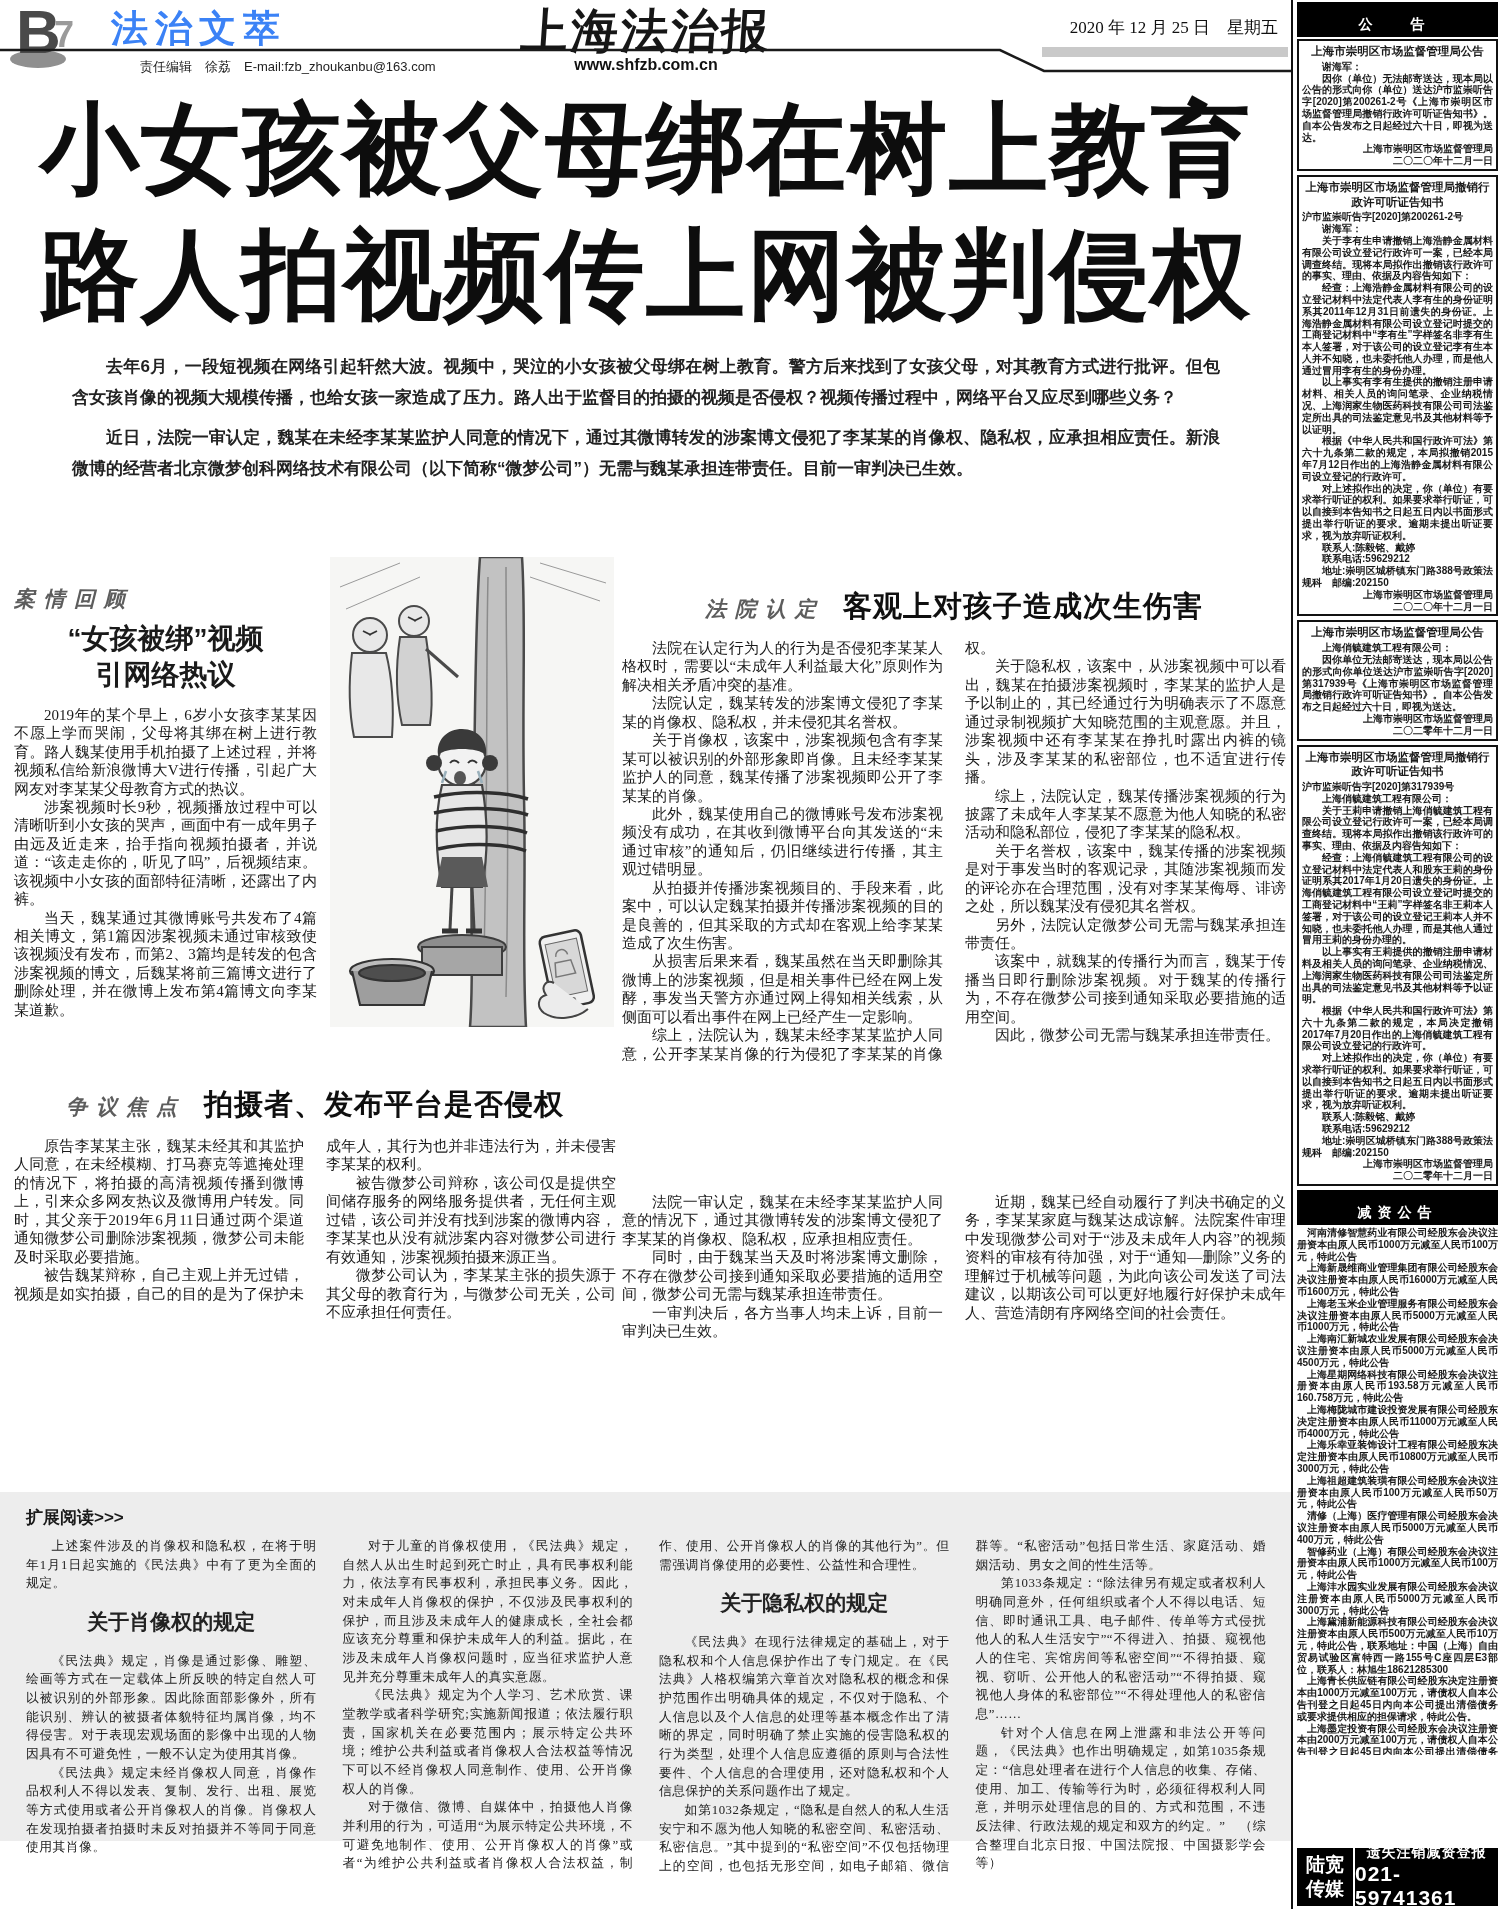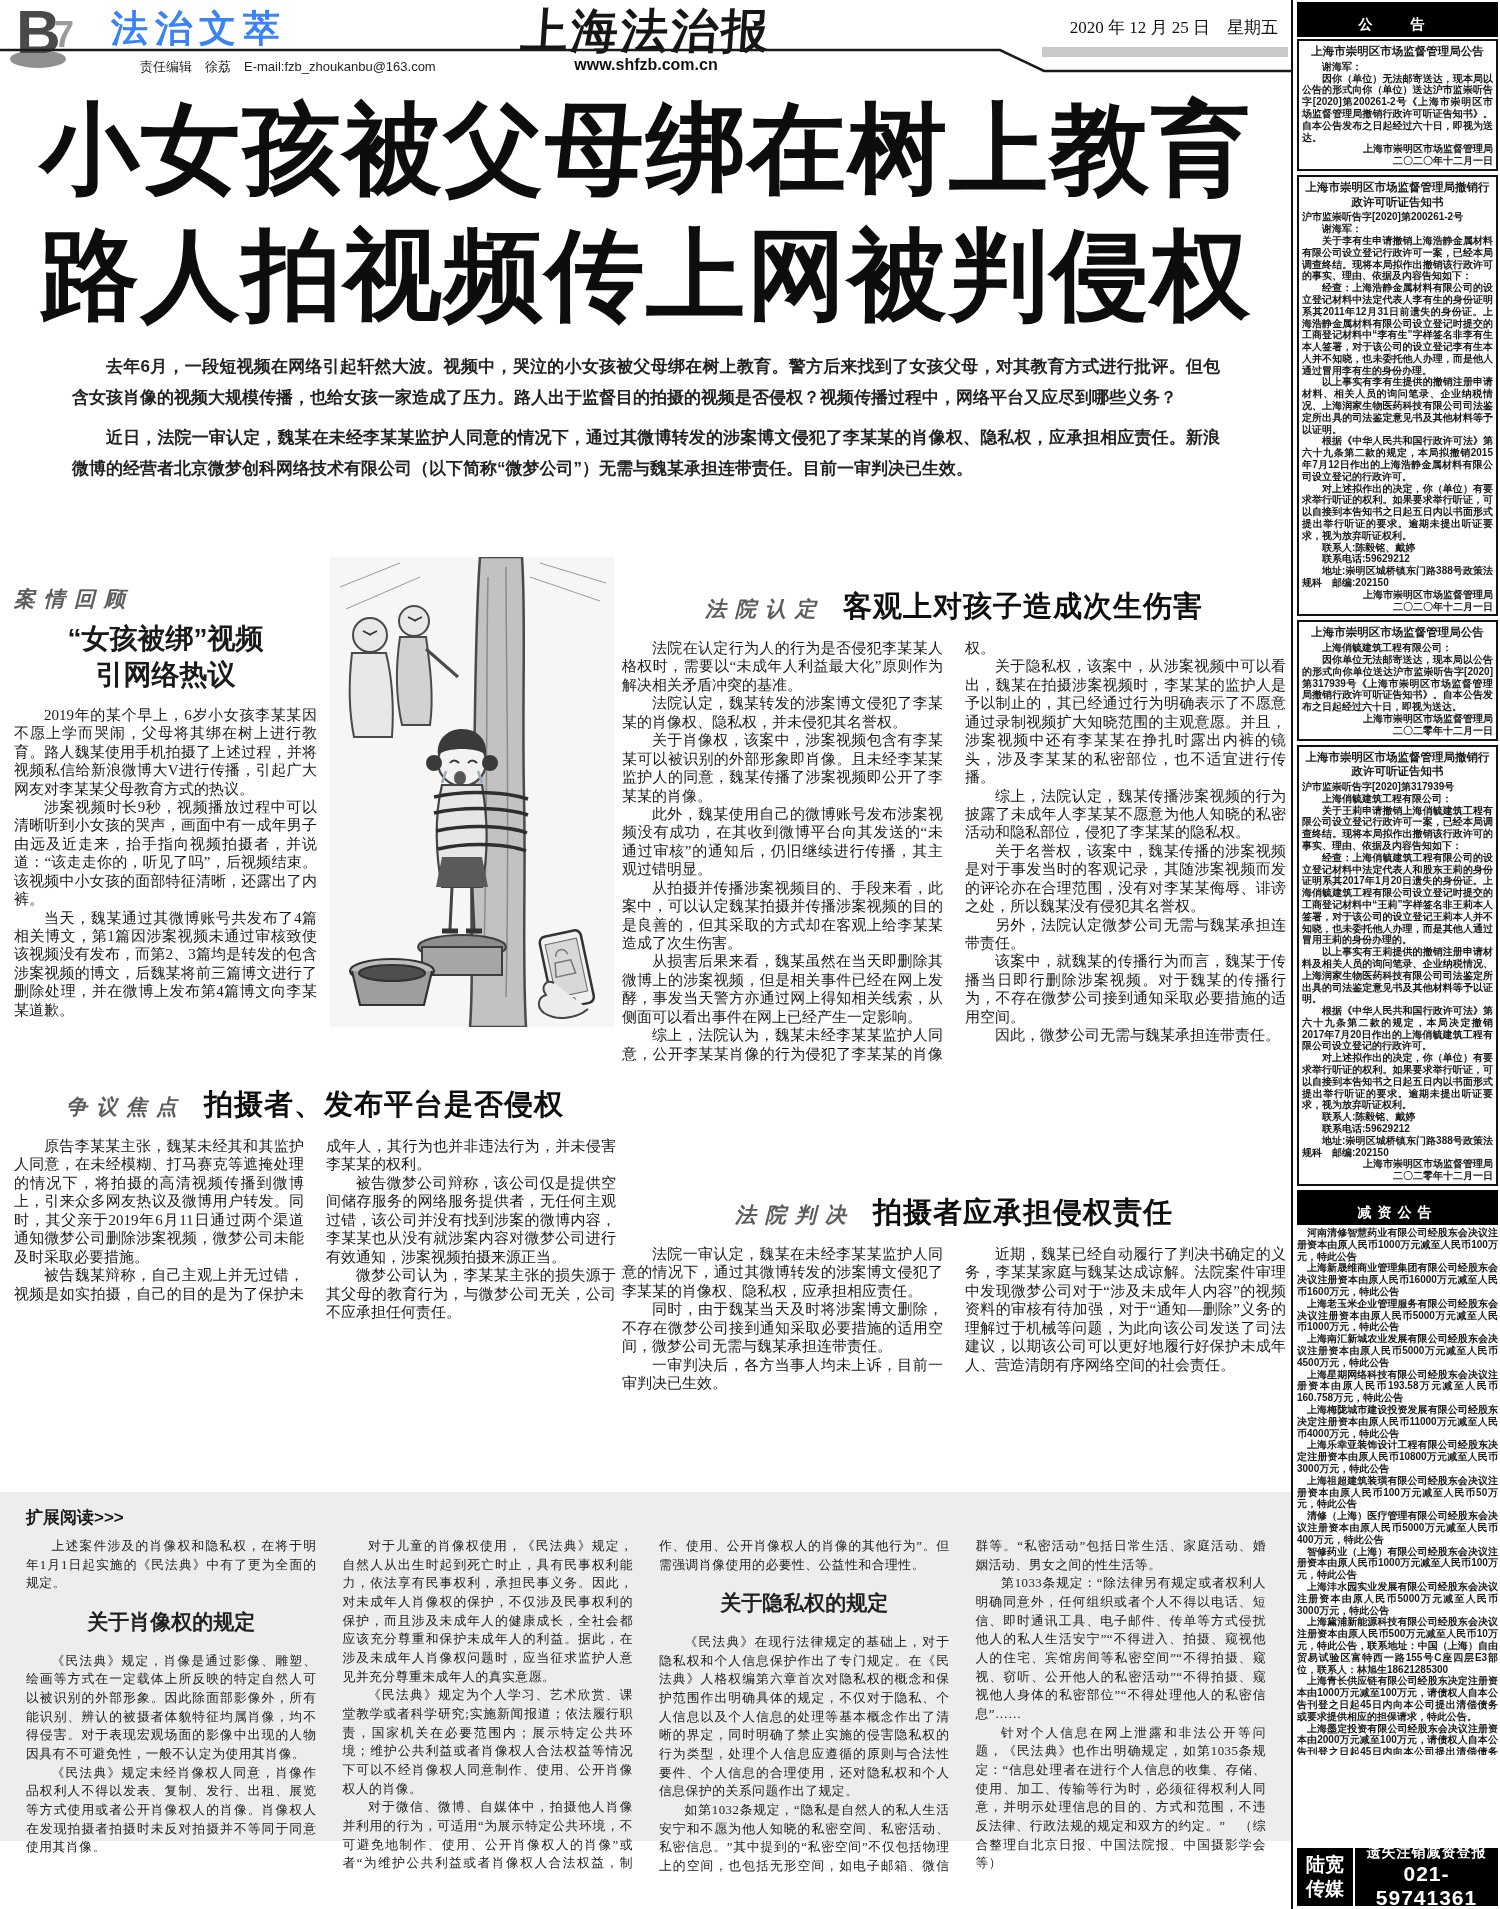--- a/index.html
+++ b/index.html
@@ -59,21 +59,21 @@
   .divider{position:absolute;left:1291px;top:0;width:2px;height:1909px;background:#111;}
   .sidebar{position:absolute;left:1297px;top:0;width:201px;height:1909px;font-family:"Liberation Sans",sans-serif;}
   .gg-banner{background:#000;color:#fff;text-align:center;font-weight:900;font-size:14px;letter-spacing:12px;padding:14px 0 3px;margin:2px 0;}
   .notice-box{border:2px solid #111;margin:0 0 4px 0;padding:2px 3px;font-size:10px;line-height:1.18;font-weight:600;text-align:justify;box-sizing:border-box;}
   .notice-title{text-align:center;font-weight:900;font-size:11.5px;line-height:1.28;margin:1px 0 2px;}
   .docno{margin:0;font-size:10px;}
   .nbody p{margin:0;text-indent:2em;}
   .sign p{margin:0;text-align:right;text-indent:0;}
   .capital-list{height:528px;overflow:hidden;text-align:justify;}
   .capital-list p{margin:0;font-size:10px;line-height:1.18;font-weight:600;text-indent:1em;}
-  .side-footer{position:absolute;left:0;bottom:3px;width:201px;height:58px;background:#000;color:#fff;display:flex;align-items:stretch;text-align:center;}
+  .side-footer{position:absolute;left:0;bottom:3px;width:201px;height:58px;background:#000;color:#fff;display:flex;align-items:stretch;}
   .sf-left{width:56px;border-right:2px solid #fff;display:flex;flex-direction:column;align-items:center;justify-content:center;font-size:19px;font-weight:900;line-height:1.25;}
   .sf-right{flex:1;display:flex;flex-direction:column;align-items:center;justify-content:center;}
   .sf-svc{font-size:14px;font-weight:900;letter-spacing:1px;}
   .sf-phone{font-size:21px;font-weight:900;letter-spacing:1px;}
 </style>
 </head>
 <body>
 
 <div class="page">
   <div class="main">
@@ -213,24 +213,20 @@
         </div>
         <div class="body two-col">
             <p class="bp">原告李某某主张，魏某未经其和其监护人同意，在未经模糊、打马赛克等遮掩处理的情况下，将拍摄的高清视频传播到微博上，引来众多网友热议及微博用户转发。同时，其父亲于2019年6月11日通过两个渠道通知微梦公司删除涉案视频，微梦公司未能及时采取必要措施。</p>
             <p class="bp">被告魏某辩称，自己主观上并无过错，视频是如实拍摄，自己的目的是为了保护未成年人，其行为也并非违法行为，并未侵害李某某的权利。</p>
             <p class="bp">被告微梦公司辩称，该公司仅是提供空间储存服务的网络服务提供者，无任何主观过错，该公司并没有找到涉案的微博内容，李某某也从没有就涉案内容对微梦公司进行有效通知，涉案视频拍摄来源正当。</p>
             <p class="bp">微梦公司认为，李某某主张的损失源于其父母的教育行为，与微梦公司无关，公司不应承担任何责任。</p>
           </div>
       </section>
 
       <section class="court-ruling">
-        <div class="sec-head">
-          <span class="kicker">法院判决</span>
-          <span class="sec-title">拍摄者应承担侵权责任</span>
-        </div>
         <div class="body two-col">
             <p class="bp">法院一审认定，魏某在未经李某某监护人同意的情况下，通过其微博转发的涉案博文侵犯了李某某的肖像权、隐私权，应承担相应责任。</p>
             <p class="bp">同时，由于魏某当天及时将涉案博文删除，不存在微梦公司接到通知采取必要措施的适用空间，微梦公司无需与魏某承担连带责任。</p>
             <p class="bp">一审判决后，各方当事人均未上诉，目前一审判决已生效。</p>
             <p class="bp">近期，魏某已经自动履行了判决书确定的义务，李某某家庭与魏某达成谅解。法院案件审理中发现微梦公司对于“涉及未成年人内容”的视频资料的审核有待加强，对于“通知—删除”义务的理解过于机械等问题，为此向该公司发送了司法建议，以期该公司可以更好地履行好保护未成年人、营造清朗有序网络空间的社会责任。</p>
           </div>
       </section>
     </div>
 
     <div class="extended">

